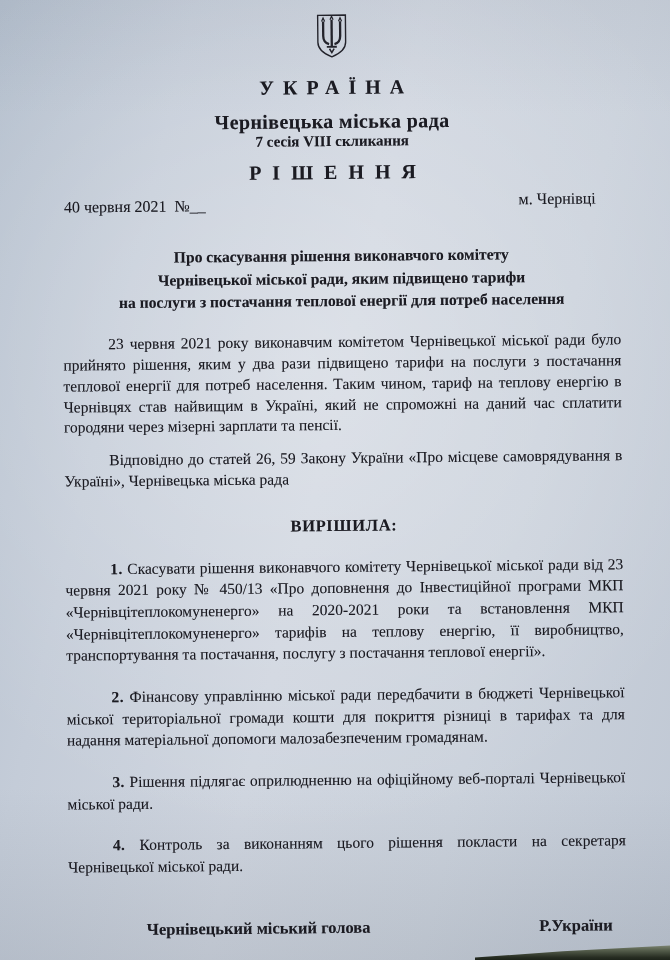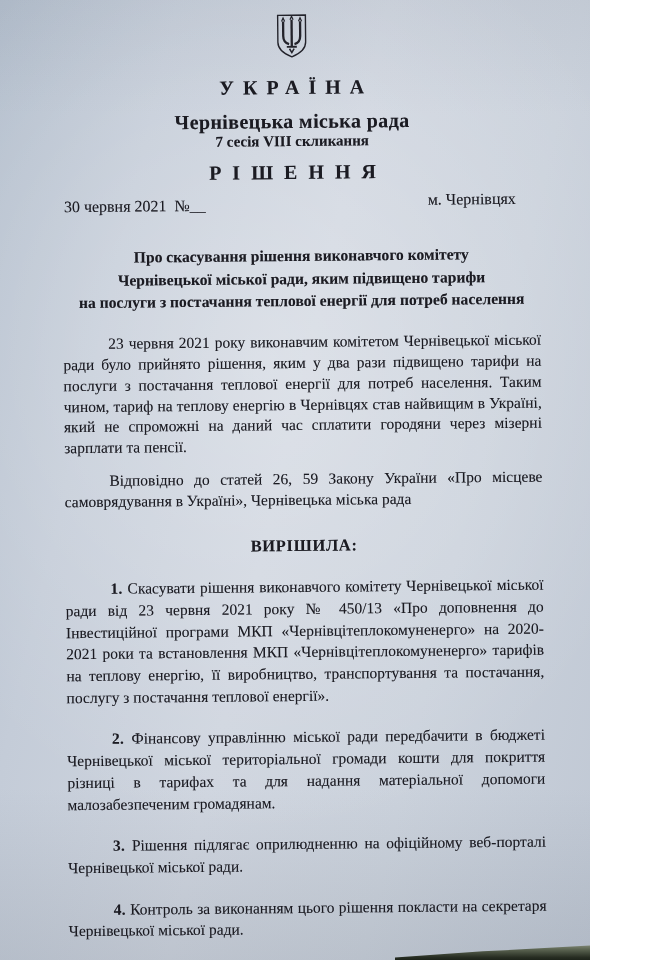--- a/index.html
+++ b/index.html
@@ -8,21 +8,21 @@
     width: 670px; height: 960px;
   }
 
   body {
     font-family: "Liberation Serif", "DejaVu Serif", serif;
     overflow: hidden;
   }
 
   .photo {
     position: relative;
-    width: 590px; height: 960px;
+    width: 670px; height: 960px;
     overflow: hidden;
     background:
       radial-gradient(120% 85% at 45% 38%, rgba(255,255,255,0.30) 0%, rgba(255,255,255,0) 58%),
       linear-gradient(to bottom, rgba(120,130,145,0.10) 0%, rgba(255,255,255,0) 12%, rgba(255,255,255,0) 82%, rgba(95,105,118,0.16) 100%),
       linear-gradient(103deg, #b4bfcd 0%, #c4ccd8 22%, #cfd5df 48%, #cbd2dc 72%, #c0c8d4 100%);
   }
 
   
   .photo-edge {
     position: absolute;
@@ -140,22 +140,22 @@
           <path d="M17.5,44 H30.5" fill="none" stroke="#23232b" stroke-width="2.4"></path>
           <path d="M21,46.5 L24,51.5 L27,46.5" fill="none" stroke="#23232b" stroke-width="2"></path>
           <path d="M11,11 L13,6.5 L15,11 M33,11 L35,6.5 L37,11 M22,9 L24,4.5 L26,9" fill="none" stroke="#23232b" stroke-width="1.6"></path>
         </svg>
       </span>
       <div class="country">УКРАЇНА</div>
       <div class="org">Чернівецька міська рада</div>
       <div class="session">7 сесія VIII скликання</div>
       <div class="doctype">РІШЕННЯ</div>
       <div class="daterow">
-        <span><span>30 червня 2021</span>&nbsp; <span>№__</span></span>
-        <span class="place">м. Чернівцях</span>
+        <span><span>40 червня 2021</span>&nbsp; <span>№__</span></span>
+        <span class="place">м. Чернівці</span>
       </div>
     </div>
 
     <div class="bodytext">
       <div class="title">
         <div>Про скасування рішення виконавчого комітету</div>
         <div>Чернівецької міської ради, яким підвищено тарифи</div>
         <div>на послуги з постачання теплової енергії для потреб населення</div>
       </div>
 

